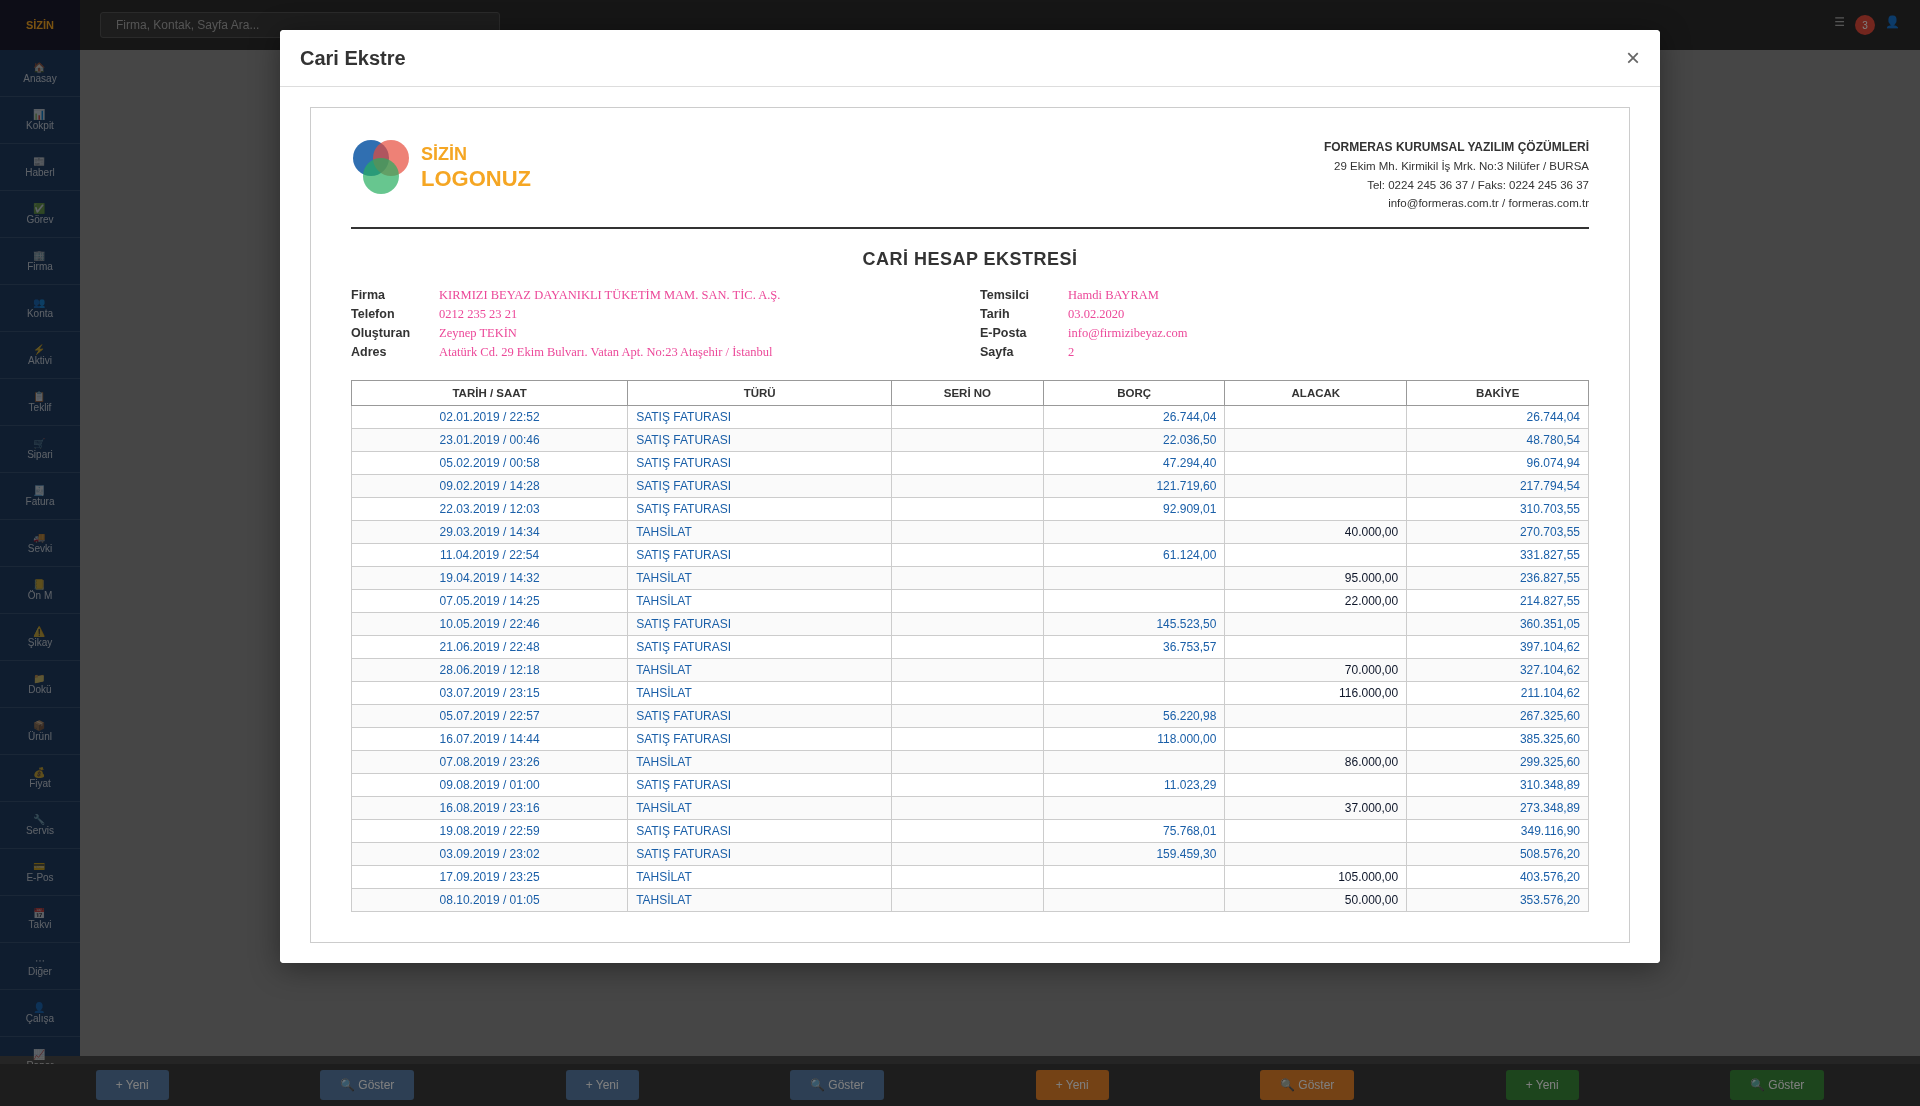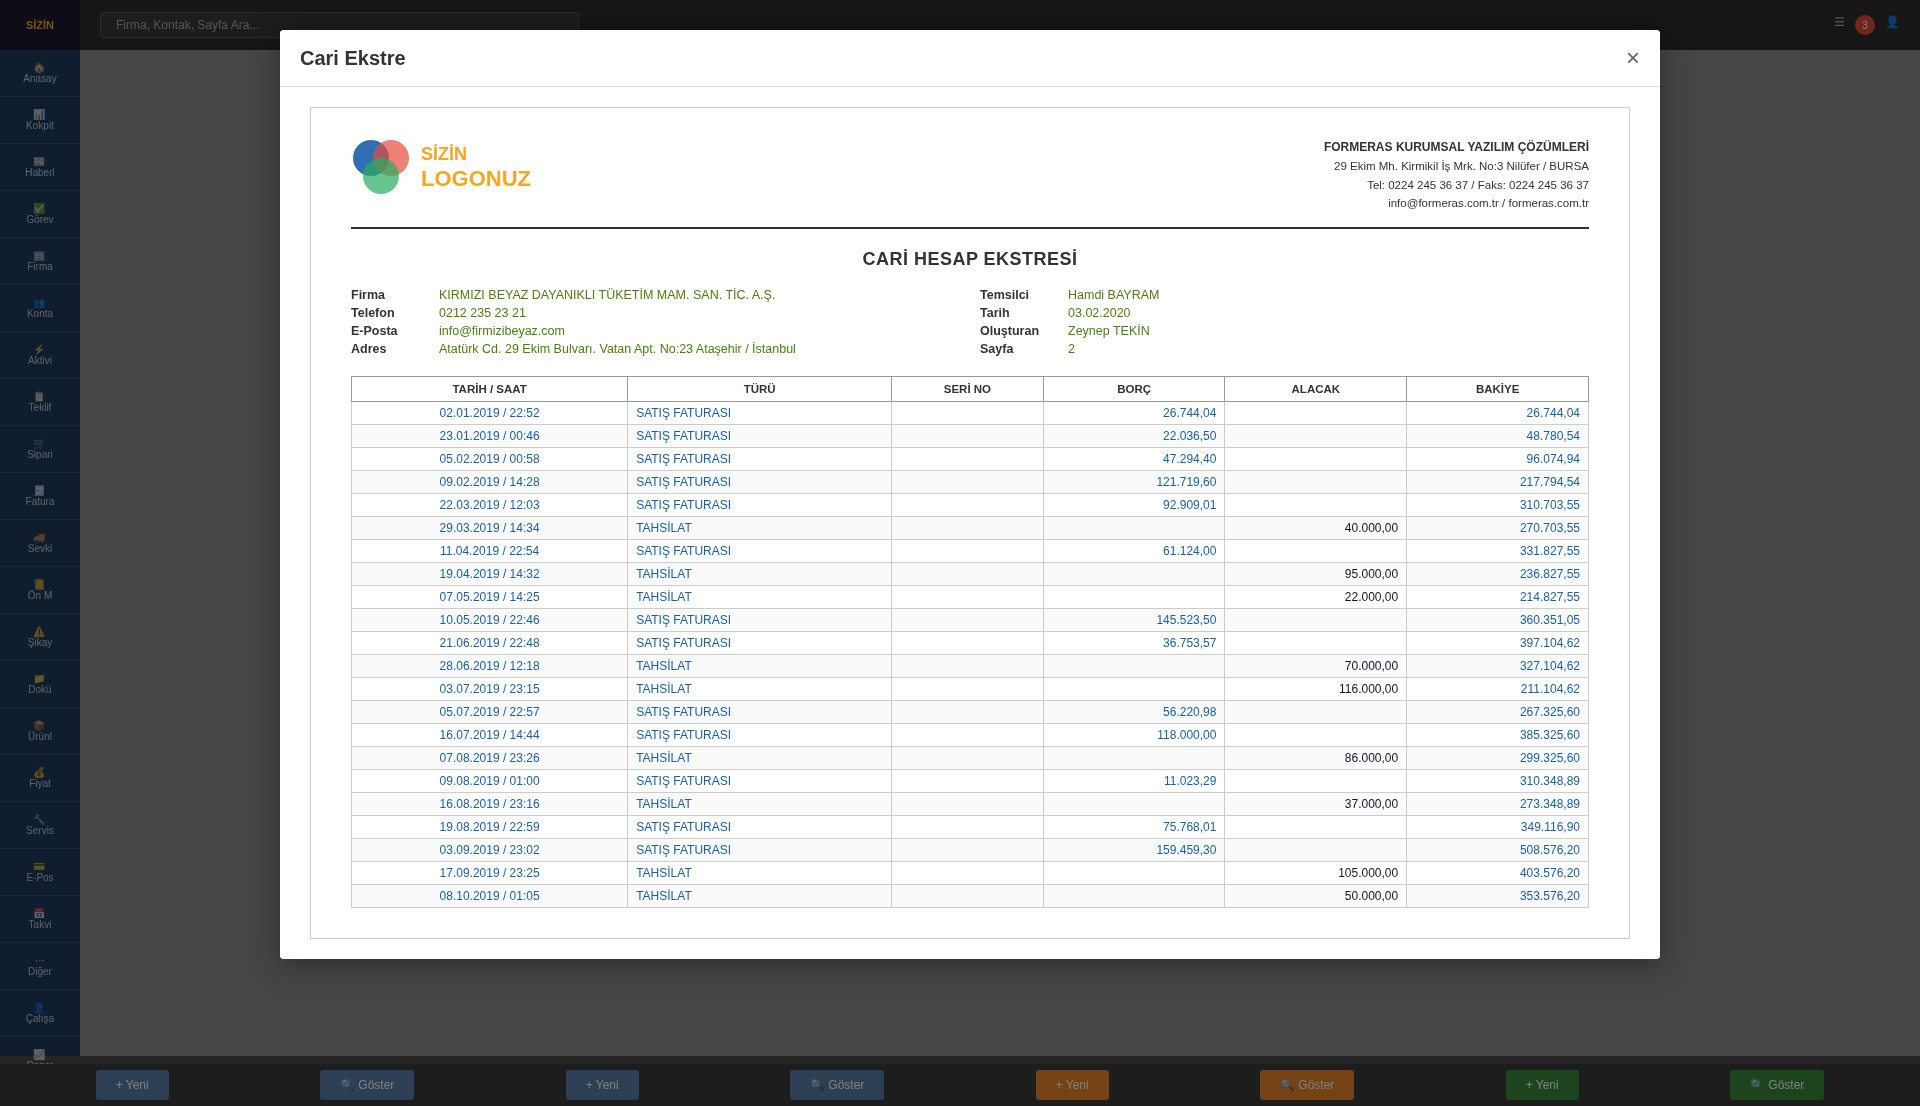--- a/index.html
+++ b/index.html
@@ -173,21 +173,22 @@
       gap: 8px;
     }
 
     .info-label {
       font-weight: bold;
       color: #333;
       min-width: 80px;
     }
 
     .info-value {
-      color: #4d7c0f;
+      color: #ec4899;
+      font-family: Liberation Serif, serif;
     }
 
     
     .data-table {
       width: 100%;
       border-collapse: collapse;
       font-size: 12px;
     }
 
     .data-table th {
@@ -288,21 +289,21 @@
 </head>
 <body>
 
 <div class="app-bg">
 
   <div class="app-topbar">
     <div style="width:80px; height:100%; background:#1a1a2e; display:flex; align-items:center; justify-content:center;">
       <span style="color:#f5a623; font-weight:bold; font-size:11px;">SİZİN</span>
     </div>
     <div style="flex:1; padding:0 20px;">
-      <div style="background:#3a3a3a; border:1px solid #555; border-radius:3px; padding:5px 15px; color:#aaa; font-size:12px; display:inline-block; width:479px;">Firma, Kontak, Sayfa Ara...</div>
+      <div style="background:#3a3a3a; border:1px solid #555; border-radius:3px; padding:5px 15px; color:#aaa; font-size:12px; display:inline-block; width:400px;">Firma, Kontak, Sayfa Ara...</div>
     </div>
     <div style="display:flex; gap:10px; padding-right:20px; color:#aaa; font-size:12px;">
       <span>☰</span>
         <span style="background:#e74c3c; color:#fff; border-radius:50%; width:20px; height:20px; display:flex; align-items:center; justify-content:center; font-size:10px;">3</span>
         <span>👤</span>
     </div>
   </div>
 
   <div class="app-sidebar">
     <div class="sidebar-item">🏠<br>Anasay</div>
@@ -389,26 +390,26 @@
           </div>
           <div class="info-row">
             <span class="info-label">Telefon</span>
             <span class="info-value">0212 235 23 21</span>
           </div>
           <div class="info-row">
             <span class="info-label">Tarih</span>
             <span class="info-value">03.02.2020</span>
           </div>
           <div class="info-row">
+            <span class="info-label">Oluşturan</span>
+            <span class="info-value">Zeynep TEKİN</span>
+          </div>
+          <div class="info-row">
             <span class="info-label">E-Posta</span>
             <span class="info-value">info@firmizibeyaz.com</span>
-          </div>
-          <div class="info-row">
-            <span class="info-label">Oluşturan</span>
-            <span class="info-value">Zeynep TEKİN</span>
           </div>
           <div class="info-row">
             <span class="info-label">Adres</span>
             <span class="info-value">Atatürk Cd. 29 Ekim Bulvarı. Vatan Apt. No:23 Ataşehir / İstanbul</span>
           </div>
           <div class="info-row">
             <span class="info-label">Sayfa</span>
             <span class="info-value">2</span>
           </div>
         </div>

